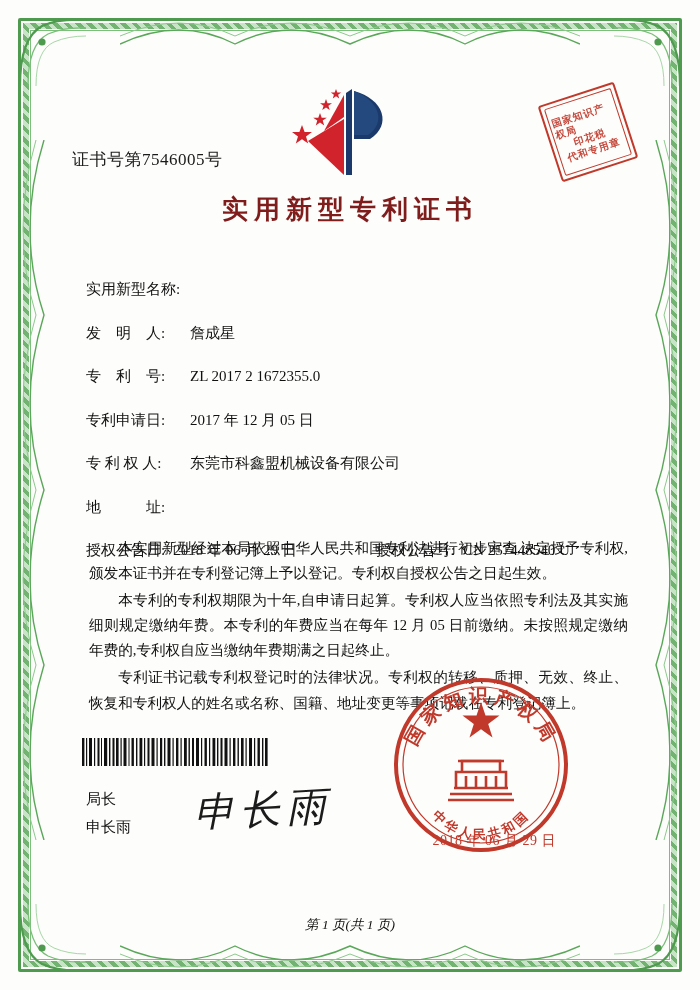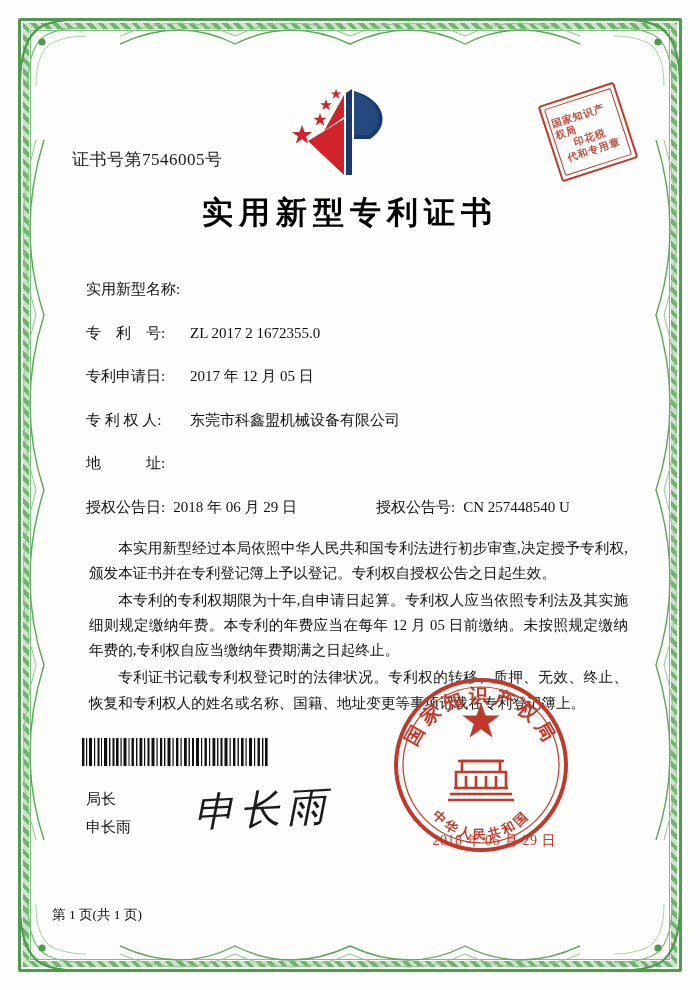--- a/index.html
+++ b/index.html
@@ -128,24 +128,24 @@
     display: flex;
     justify-content: center;
     align-items: center;
   }
 
   .title {
     position: absolute;
     left: 0; right: 0;
     top: 148px;
     text-align: center;
-    font-size: 31px;
+    font-size: 26px;
     letter-spacing: 6px;
     font-weight: bold;
-    color: #000000;
+    color: #7f1d1d;
     font-family: Liberation Mono, monospace;
   }
 
   .fields {
     position: absolute;
     left: 34px;
     right: 16px;
     top: 234px;
     font-size: 15px;
   }
@@ -242,24 +242,25 @@
     bottom: 96px;
     font-size: 14px;
     color: #c0392b;
     letter-spacing: 0.5px;
     white-space: nowrap;
   }
 
   .footer {
     position: absolute;
     left: 0; right: 0;
-    bottom: 22px;
-    text-align: left;
+    bottom: 12px;
+    text-align: center;
     font-size: 13.5px;
     color: #111;
+    font-style: italic;
   }
 
   .noselect { user-select: none; }
 </style>
 </head>
 <body>
 
 <div class="page">
 
   <div class="border-outer"></div>
@@ -342,20 +343,24 @@
     </div>
 
     <div class="title noselect">实用新型专利证书</div>
 
     <div class="fields">
 
       <div class="field-row">
         <div class="field-label lbl-w1">实用新型名称:</div>
       </div>
 
+      <div class="field-row">
+        <div class="field-label lbl-w1">发　明　人:</div>
+        <div class="field-value">詹成星</div>
+      </div>
 
       <div class="field-row">
         <div class="field-label lbl-w1">专　利　号:</div>
         <div class="field-value">ZL 2017 2 1672355.0</div>
       </div>
 
       <div class="field-row">
         <div class="field-label lbl-w1">专利申请日:</div>
         <div class="field-value">2017 年 12 月 05 日</div>
       </div>

